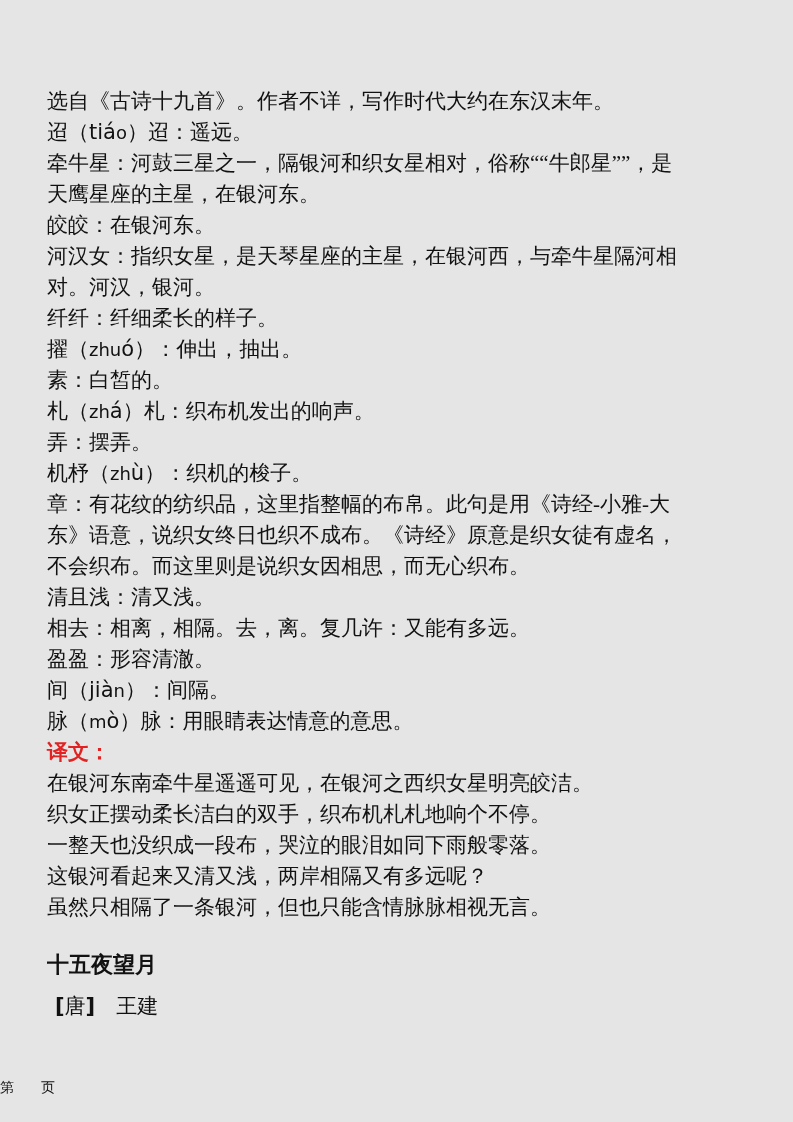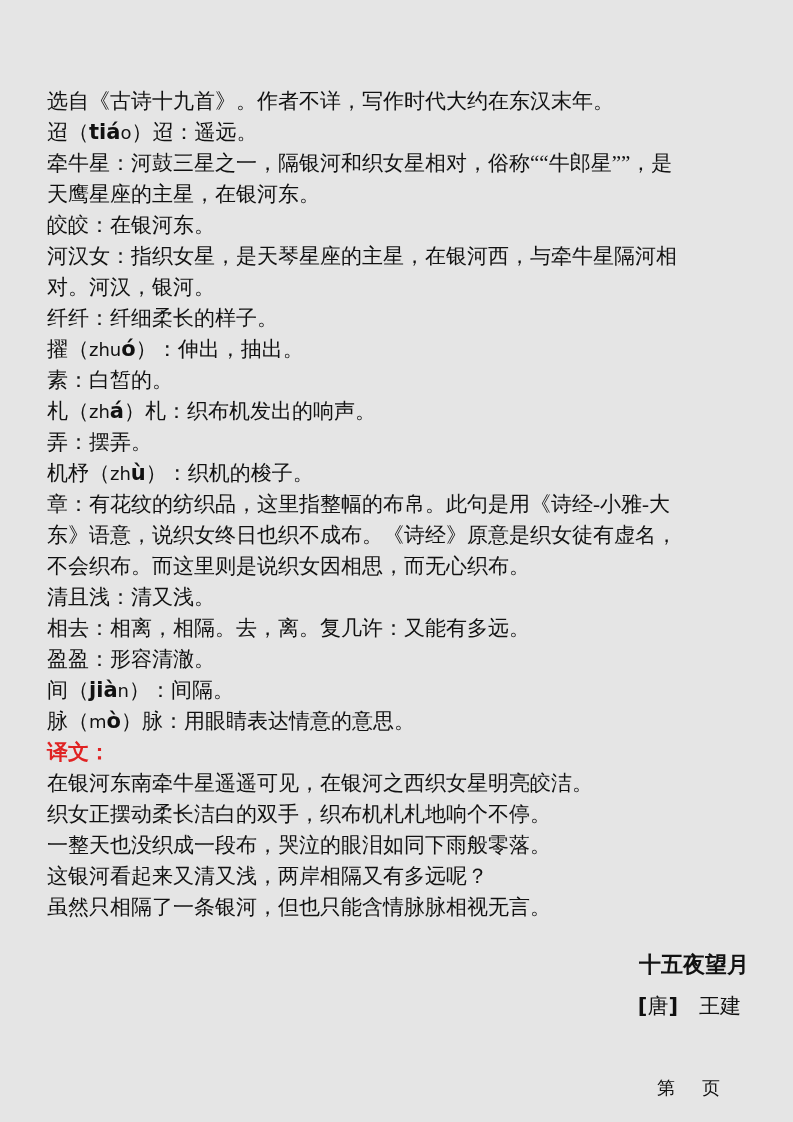--- a/index.html
+++ b/index.html
@@ -28,53 +28,53 @@
     line-height: 31px;
     white-space: nowrap;
   }
   
   .py {
     font-family: "DejaVu Sans", "Liberation Sans", sans-serif;
     font-size: 18px;
   }
   .pyb {
     font-family: "DejaVu Sans", "Liberation Sans", sans-serif;
-    font-weight: bold;
+    font-weight: normal;
     font-size: 21px;
   }
   .red {
     color: #e02222;
     font-weight: bold;
   }
   .bracket {
     font-family: "DejaVu Sans", "Liberation Sans", sans-serif;
     font-weight: bold;
   }
   .poem-head {
     margin-top: 25px;
-    text-align: right;
+    text-align: left;
   }
   .poem-title {
     margin: 0;
     font-size: 22px;
     line-height: 33px;
     font-weight: bold;
   }
   .poem-author {
     margin: 8px;
     font-size: 21px;
     line-height: 35px;
   }
   .footer {
     position: absolute;
     left: 0;
     top: 1078px;
     width: 720px;
-    text-align: right;
-    font-size: 18px;
+    text-align: left;
+    font-size: 14px;
     line-height: 20px;
     color: #111111;
     font-family: "Liberation Serif", "DejaVu Serif", serif;
   }
   .footer .gap {
     display: inline-block;
     width: 27px;
   }
 </style>
 </head>

